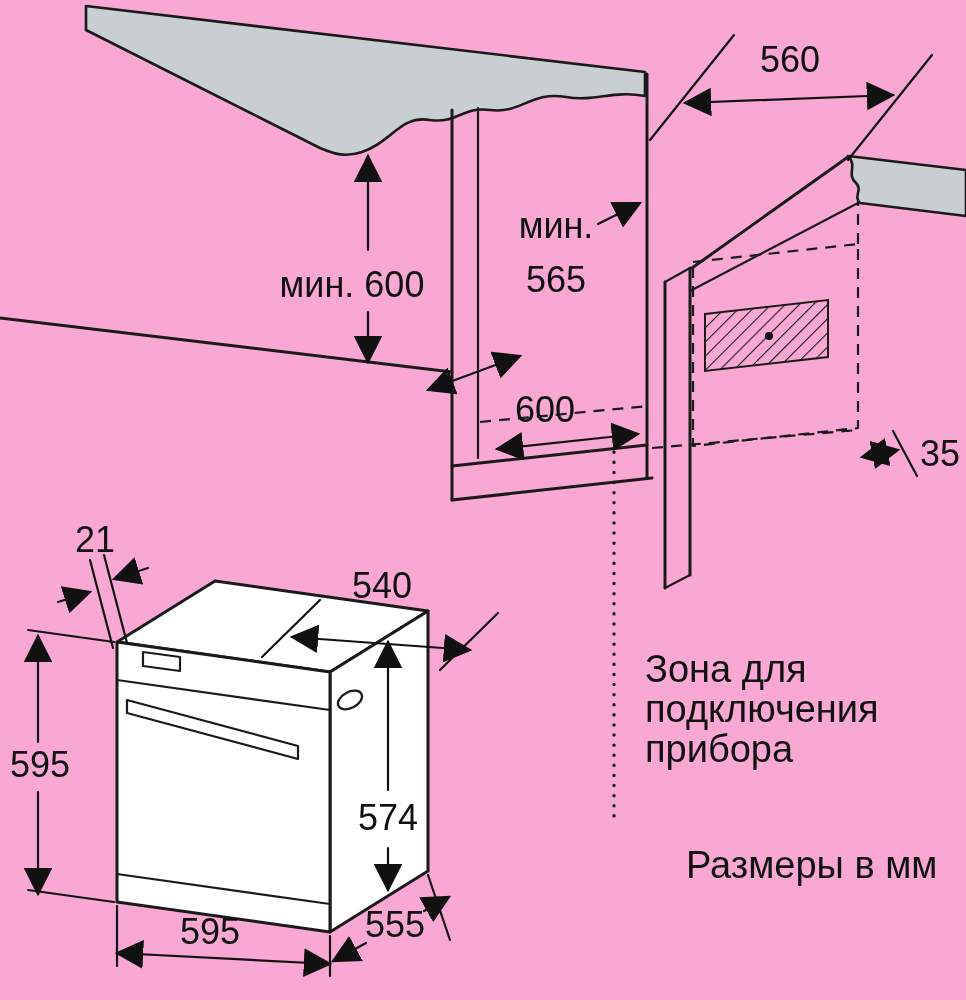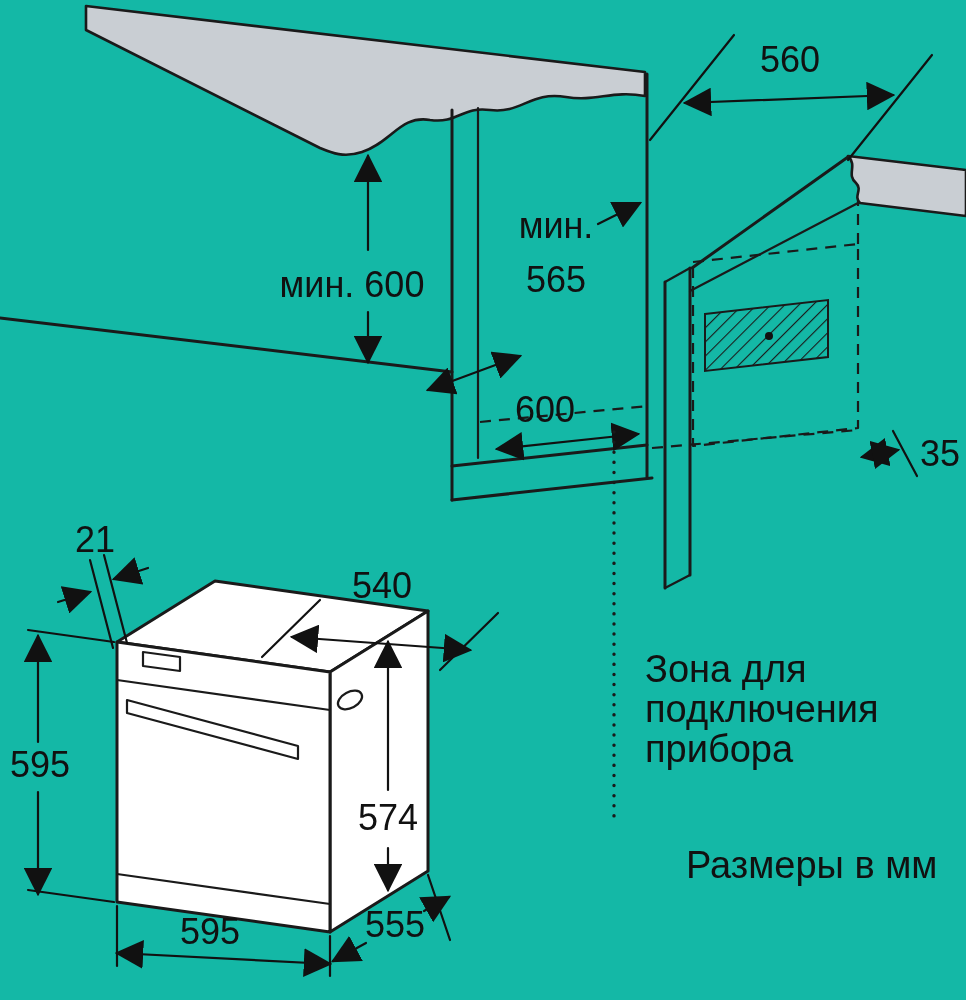--- a/index.html
+++ b/index.html
@@ -1,16 +1,16 @@
 <!DOCTYPE html>
 <html><head>
 <meta charset="utf-8">
 <style>
   html,body{margin:0;padding:0;background:#ffffff;}
-  .page{width:966px;height:1000px;background:#14b8a6;position:relative;overflow:hidden;}
+  .page{width:966px;height:1000px;background:#f9a8d4;position:relative;overflow:hidden;}
   svg{display:block;}
   .struct{fill:none;stroke:#1a1a1a;stroke-width:3;stroke-linejoin:round;stroke-linecap:round;}
   .thin{fill:none;stroke:#1a1a1a;stroke-width:2.2;stroke-linejoin:round;stroke-linecap:round;}
   .dash{fill:none;stroke:#1a1a1a;stroke-width:2.2;stroke-dasharray:11 8;stroke-linejoin:round;}
   .dot{fill:none;stroke:#1a1a1a;stroke-width:3.4;stroke-dasharray:0.1 10;stroke-linecap:round;}
   .dim{fill:none;stroke:#111111;stroke-width:2.2;stroke-linecap:round;}
   .surface{fill:#c9ced3;stroke:#1a1a1a;stroke-width:2.6;stroke-linejoin:round;}
   .face{fill:#ffffff;stroke:#1a1a1a;stroke-width:3;stroke-linejoin:round;}
   text{font-family:"Liberation Sans", sans-serif;fill:#111111;font-size:36px;text-anchor:middle;}
   .t-start{text-anchor:start;}

